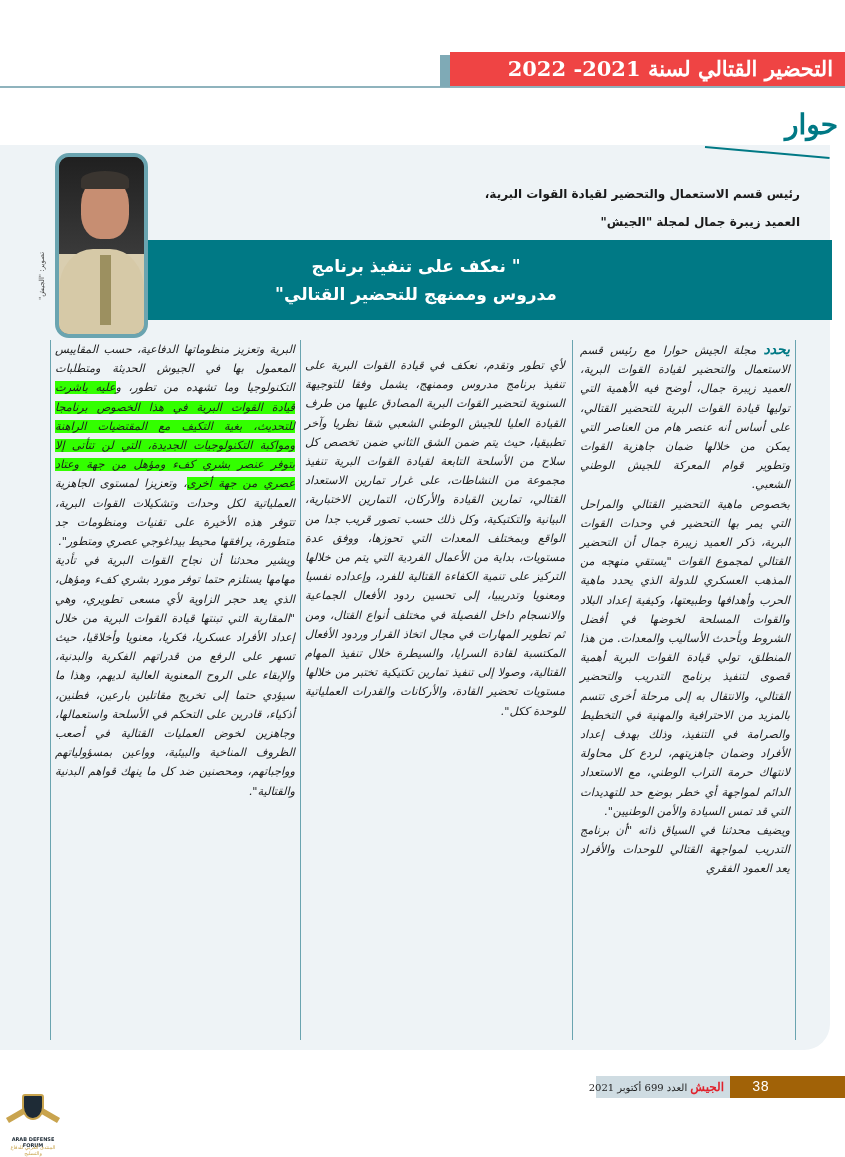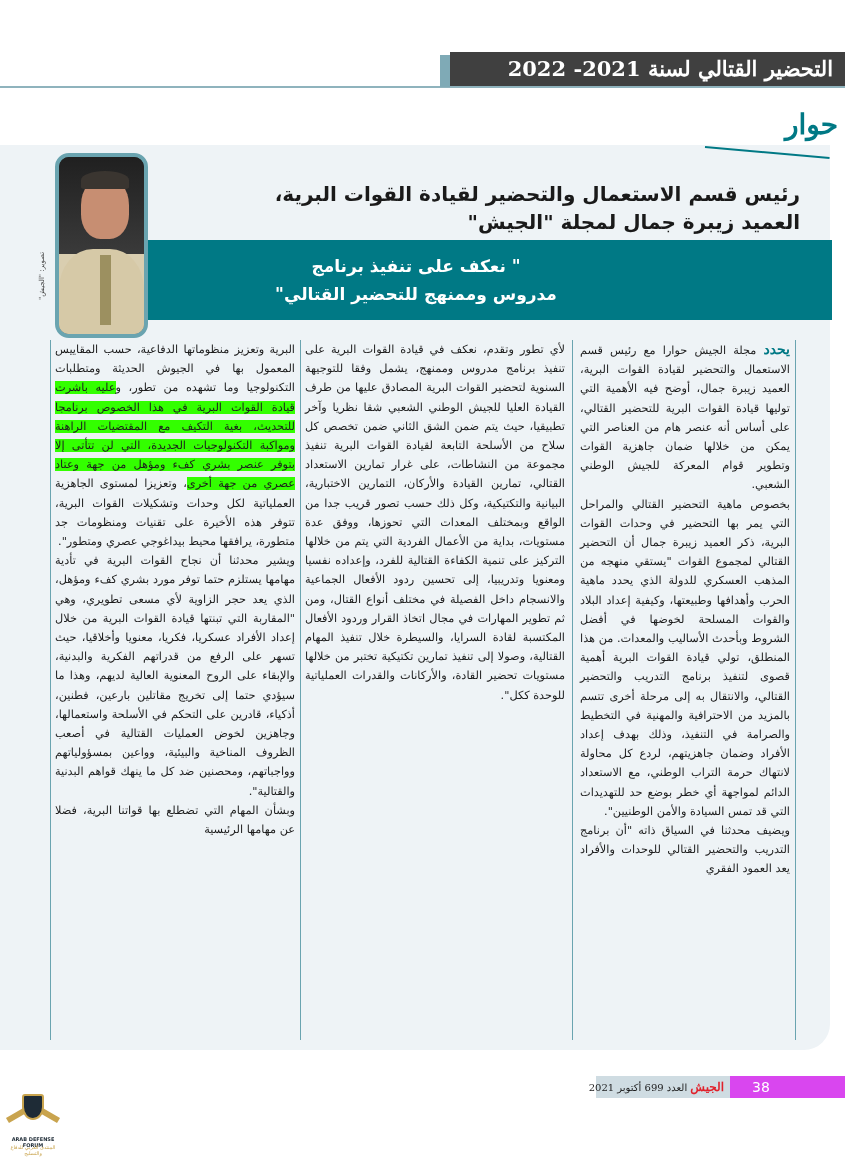--- a/index.html
+++ b/index.html
@@ -2,21 +2,21 @@
 <html><head>
 <meta charset="utf-8">
 <style>
   * { box-sizing: border-box; margin: 0; padding: 0; }
   html, body { width: 845px; height: 1157px; background: #ffffff; overflow: hidden; }
   body { position: relative; font-family: "DejaVu Sans", sans-serif; color: #1c1c1c; }
 
   
   .top-rule { position: absolute; left: 0; top: 86px; width: 845px; height: 2px; background: #8fb3bd; }
   .section-band-shadow { position: absolute; left: 440px; top: 55px; width: 10px; height: 32px; background: #7faab6; }
-  .section-band { position: absolute; left: 450px; top: 52px; width: 395px; height: 34px; background: #404040;
+  .section-band { position: absolute; left: 450px; top: 52px; width: 395px; height: 34px; background: #ef4444;
     color: #fff; direction: rtl; text-align: right; padding: 2px 12px 0 0;
     font-family: "DejaVu Serif", serif; font-weight: bold; font-size: 21px; line-height: 30px; white-space: nowrap; }
 
   
   .panel { position: absolute; left: 0; top: 145px; width: 830px; height: 905px; background: #eef3f6;
     border-radius: 0 0 26px 0; }
 
   .hiwar { position: absolute; left: 718px; top: 103px; width: 120px; height: 50px; direction: rtl; text-align: right;
     color: #007985; font-family: "DejaVu Serif", serif; font-weight: bold; font-size: 28px; line-height: 44px; }
   .hiwar-underline { position: absolute; left: 705px; top: 146px; width: 125px; height: 2px; background: #007985; transform: rotate(5deg); transform-origin: left; }
@@ -24,41 +24,41 @@
   .photo { position: absolute; left: 55px; top: 153px; width: 93px; height: 185px; border: 4px solid #6aa4b0;
     border-radius: 14px; overflow: hidden; background: #2b2b2b; }
   .photo .bg { position: absolute; inset: 0; background: linear-gradient(#202020, #3a3a3a 55%, #d9ceb0 55%); }
   .photo .face { position: absolute; left: 22px; top: 20px; width: 48px; height: 62px; border-radius: 45% 45% 40% 40%; background: #c78e72; }
   .photo .hair { position: absolute; left: 22px; top: 14px; width: 48px; height: 18px; border-radius: 50% 50% 10% 10%; background: #3a3530; }
   .photo .uniform { position: absolute; left: 0; top: 92px; width: 100%; height: 100px; background: #d6c9a7; border-radius: 40% 40% 0 0; }
   .photo .tie { position: absolute; left: 41px; top: 98px; width: 11px; height: 70px; background: #9c9060; }
   .photo-credit { position: absolute; left: 38px; top: 300px; font-size: 7px; color: #444; transform: rotate(-90deg); transform-origin: left top; white-space: nowrap; direction: rtl; }
 
   .headline { position: absolute; left: 170px; top: 180px; width: 630px; direction: rtl; text-align: right;
-    font-family: "DejaVu Sans", sans-serif; font-weight: bold; font-size: 20px; line-height: 28px; color: #1a1a1a; }
+    font-family: "DejaVu Sans", sans-serif; font-weight: bold; font-size: 12px; line-height: 28px; color: #1a1a1a; }
 
   .quote-box { position: absolute; left: 120px; top: 240px; width: 712px; height: 80px; background: #007985;
     border-radius: 14px 0 0 14px; direction: rtl; text-align: center; color: #fff;
     font-weight: bold; font-size: 17px; line-height: 28px; padding: 12px 120px 0 0; }
 
   
   .col { position: absolute; top: 340px; direction: rtl; text-align: justify; font-family: "DejaVu Serif", serif;
-    font-size: 11.3px; line-height: 19.2px; color: #1c1c1c; }
+    font-size: 11.3px; line-height: 19.2px; color: #1c1c1c; font-style: italic; }
   .col-right { left: 580px; width: 210px; }
-  .col-mid { left: 305px; width: 260px; }
+  .col-mid { left: 305px; width: 260px; margin-top: 16px; }
   .col-left { left: 55px; width: 240px; }
   .col p { margin: 0; }
   .lead { color: #007985; font-weight: bold; font-size: 14px; }
   .hl { background: #33ff00; }
 
   .vrule { position: absolute; top: 340px; width: 1px; height: 700px; background: #6aa4b0; }
 
   
-  .footer-num { position: absolute; left: 730px; top: 1076px; width: 115px; height: 22px; background: #d946ef; color: #fff;
-    font-size: 14px; line-height: 22px; padding-left: 22px; }
+  .footer-num { position: absolute; left: 730px; top: 1076px; width: 115px; height: 22px; background: #a16207; color: #fff;
+    font-size: 14px; line-height: 22px; padding-left: 22px; font-family: Liberation Mono, monospace; }
   .footer-mag { position: absolute; left: 596px; top: 1076px; width: 134px; height: 22px; background: #cfdce2;
     direction: rtl; text-align: right; font-size: 10px; line-height: 22px; padding-right: 6px; white-space: nowrap; font-family: "DejaVu Serif", serif; }
   .footer-mag .brand { color: #e0212b; font-weight: bold; font-size: 12px; }
 
   .logo { position: absolute; left: 2px; top: 1090px; width: 62px; height: 66px; text-align: center; }
   .logo .shield { position: absolute; left: 20px; top: 4px; width: 22px; height: 26px; background: #1e2b36; border: 2px solid #c9a44e; border-radius: 3px 3px 50% 50%; }
   .logo .wing-l { position: absolute; left: 4px; top: 22px; width: 22px; height: 6px; background: #c9a44e; transform: rotate(-30deg); }
   .logo .wing-r { position: absolute; left: 36px; top: 22px; width: 22px; height: 6px; background: #c9a44e; transform: rotate(30deg); }
   .logo .name-en { position: absolute; left: 0; top: 46px; width: 62px; font-size: 5px; color: #1e2b36; font-weight: bold; }
   .logo .name-ar { position: absolute; left: 0; top: 54px; width: 62px; font-size: 5px; color: #c9a44e; direction: rtl; }
@@ -95,31 +95,30 @@
 <div class="photo-credit">تصوير: "الجيش"</div>
 
 <div class="vrule" style="left:572px"></div>
 <div class="vrule" style="left:300px"></div>
 <div class="vrule" style="left:50px"></div>
 <div class="vrule" style="left:795px"></div>
 
 <div class="col col-right">
   <p><span class="lead">يحدد</span><span> مجلة الجيش حوارا مع رئيس قسم الاستعمال والتحضير لقيادة القوات البرية، العميد زيبرة جمال، أوضح فيه الأهمية التي توليها قيادة القوات البرية للتحضير القتالي، على أساس أنه عنصر هام من العناصر التي يمكن من خلالها ضمان جاهزية القوات وتطوير قوام المعركة للجيش الوطني الشعبي.</span></p>
   <p>بخصوص ماهية التحضير القتالي والمراحل التي يمر بها التحضير في وحدات القوات البرية، ذكر العميد زيبرة جمال أن التحضير القتالي لمجموع القوات "يستقي منهجه من المذهب العسكري للدولة الذي يحدد ماهية الحرب وأهدافها وطبيعتها، وكيفية إعداد البلاد والقوات المسلحة لخوضها في أفضل الشروط وبأحدث الأساليب والمعدات. من هذا المنطلق، تولي قيادة القوات البرية أهمية قصوى لتنفيذ برنامج التدريب والتحضير القتالي، والانتقال به إلى مرحلة أخرى تتسم بالمزيد من الاحترافية والمهنية في التخطيط والصرامة في التنفيذ، وذلك بهدف إعداد الأفراد وضمان جاهزيتهم، لردع كل محاولة لانتهاك حرمة التراب الوطني، مع الاستعداد الدائم لمواجهة أي خطر بوضع حد للتهديدات التي قد تمس السيادة والأمن الوطنيين".</p>
-  <p>ويضيف محدثنا في السياق ذاته "أن برنامج التدريب والتحضير القتالي للوحدات والأفراد يعد العمود الفقري</p>
+  <p>ويضيف محدثنا في السياق ذاته "أن برنامج التدريب لمواجهة القتالي للوحدات والأفراد يعد العمود الفقري</p>
 </div>
 
 <div class="col col-mid">
   <p>لأي تطور وتقدم، نعكف في قيادة القوات البرية على تنفيذ برنامج مدروس وممنهج، يشمل وفقا للتوجيهة السنوية لتحضير القوات البرية المصادق عليها من طرف القيادة العليا للجيش الوطني الشعبي شقا نظريا وآخر تطبيقيا، حيث يتم ضمن الشق الثاني ضمن تخصص كل سلاح من الأسلحة التابعة لقيادة القوات البرية تنفيذ مجموعة من النشاطات، على غرار تمارين الاستعداد القتالي، تمارين القيادة والأركان، التمارين الاختبارية، البيانية والتكتيكية، وكل ذلك حسب تصور قريب جدا من الواقع وبمختلف المعدات التي تحوزها، ووفق عدة مستويات، بداية من الأعمال الفردية التي يتم من خلالها التركيز على تنمية الكفاءة القتالية للفرد، وإعداده نفسيا ومعنويا وتدريبيا، إلى تحسين ردود الأفعال الجماعية والانسجام داخل الفصيلة في مختلف أنواع القتال، ومن ثم تطوير المهارات في مجال اتخاذ القرار وردود الأفعال المكتسبة لقادة السرايا، والسيطرة خلال تنفيذ المهام القتالية، وصولا إلى تنفيذ تمارين تكتيكية تختبر من خلالها مستويات تحضير القادة، والأركانات والقدرات العملياتية للوحدة ككل".</p>
 </div>
 
 <div class="col col-left">
   <p><span>البرية وتعزيز منظوماتها الدفاعية، حسب المقاييس المعمول بها في الجيوش الحديثة ومتطلبات التكنولوجيا وما تشهده من تطور، و</span><span class="hl">عليه باشرت قيادة القوات البرية في هذا الخصوص برنامجا للتحديث، بغية التكيف مع المقتضيات الراهنة ومواكبة التكنولوجيات الجديدة، التي لن تتأتى إلا بتوفر عنصر بشري كفء ومؤهل من جهة وعتاد عصري من جهة أخرى</span><span>، وتعزيزا لمستوى الجاهزية العملياتية لكل وحدات وتشكيلات القوات البرية، تتوفر هذه الأخيرة على تقنيات ومنظومات جد متطورة، يرافقها محيط بيداغوجي عصري ومتطور".</span></p>
   <p>ويشير محدثنا أن نجاح القوات البرية في تأدية مهامها يستلزم حتما توفر مورد بشري كفء ومؤهل، الذي يعد حجر الزاوية لأي مسعى تطويري، وهي "المقاربة التي تبنتها قيادة القوات البرية من خلال إعداد الأفراد عسكريا، فكريا، معنويا وأخلاقيا، حيث تسهر على الرفع من قدراتهم الفكرية والبدنية، والإبقاء على الروح المعنوية العالية لديهم، وهذا ما سيؤدي حتما إلى تخريج مقاتلين بارعين، فطنين، أذكياء، قادرين على التحكم في الأسلحة واستعمالها، وجاهزين لخوض العمليات القتالية في أصعب الظروف المناخية والبيئية، وواعين بمسؤولياتهم وواجباتهم، ومحصنين ضد كل ما ينهك قواهم البدنية والقتالية".</p>
-  <p>وبشأن المهام التي تضطلع بها قواتنا البرية، فضلا عن مهامها الرئيسية</p>
 </div>
 
 <div class="footer-mag">
   <span class="brand">الجيش</span>
   <span>العدد 699 أكتوبر 2021</span>
 </div>
 <div class="footer-num">38</div>
 
 <div class="logo">
   <div class="wing-l"></div>

